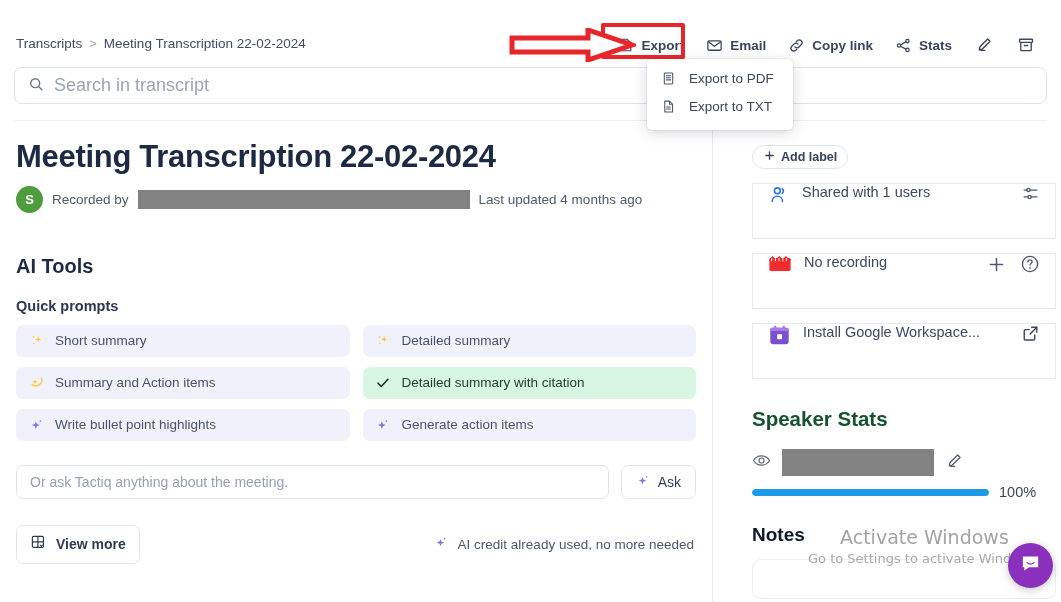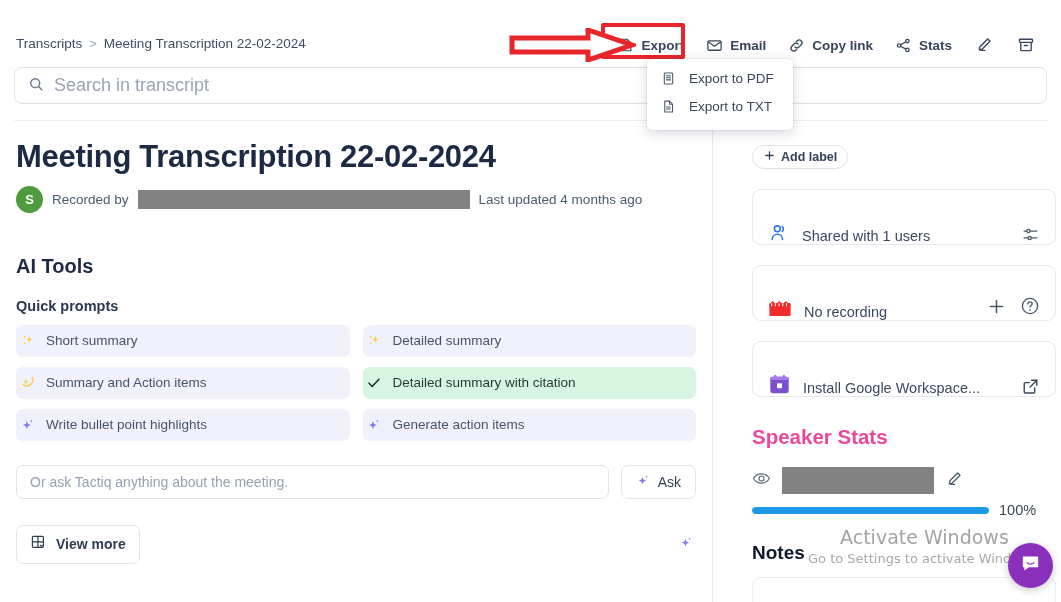--- a/index.html
+++ b/index.html
@@ -121,21 +121,21 @@
     font-size: 14.5px; font-weight: bold; color: #2b3850;
     margin-top: 20px; margin-bottom: 11px;
   }
 
   .prompt-grid {
     display: grid; grid-template-columns: 1fr 1fr;
     gap: 10px 13px;
   }
   .prompt {
     display: flex; align-items: center; gap: 10px;
-    height: 32px; padding: 0 3px;
+    height: 32px; padding: 0 12px;
     border-radius: 7px; background: #f1f1fb;
     font-size: 13.5px; color: #48536a; cursor: pointer;
     white-space: nowrap; overflow: hidden;
   }
   .prompt.selected { background: #d6f6e1; color: #2a3b33; }
   .prompt .pico { width: 17px; flex: none; display: flex; align-items: center; justify-content: center; }
 
   .ask-row { display: flex; align-items: center; gap: 12px; margin-top: 24px; }
   .ask-input {
     flex: 1; height: 34px; border: 1px solid #dfe3ea; border-radius: 7px;
@@ -173,34 +173,34 @@
     padding: 24px 20px 0 24px; background: #fff;
     overflow: hidden;
   }
   .addlabel {
     display: inline-flex; align-items: center; gap: 5px;
     height: 24px; padding: 0 10px;
     border: 1px solid #dfe3ea; border-radius: 13px; background: #fff;
     font-size: 12.5px; font-weight: bold; color: #36425a; cursor: pointer;
   }
   .card {
-    margin-top: 20px; height: 56px;
-    border: 1px solid #e6e9ef; border-radius: 9px; background: #fff;
-    display: flex; align-items: flex-end; gap: 12px;
+    margin-top: 14px; height: 56px;
+    border: 1px solid #e6e9ef; border-radius: 0; background: #fff;
+    display: flex; align-items: flex-start; gap: 12px;
     padding: 0 15px; cursor: pointer;
   }
   .card .ctext {
     flex: 1; font-size: 14.5px; color: #3c4861;
     white-space: nowrap; overflow: hidden; text-overflow: ellipsis;
   }
   .card .cicon { flex: none; display: flex; align-items: center; }
   .card .cact { flex: none; display: flex; align-items: center; gap: 14px; }
 
   .speaker-title {
-    font-size: 20.5px; font-weight: bold; color: #ec4899; margin-top: 28px;
+    font-size: 20.5px; font-weight: bold; color: #14532d; margin-top: 28px;
   }
   .speaker-row { display: flex; align-items: center; gap: 11px; margin-top: 18px; }
   .bar-row { display: flex; align-items: center; gap: 10px; margin-top: 8px; }
   .bar-track { width: 237px; height: 7px; border-radius: 4px; background: #e9ecf1; overflow: hidden; }
   .bar-fill { height: 100%; border-radius: 4px; background: #1c9ae8; }
   .bar-pct { font-size: 14.5px; color: #3b4759; }
 
   .notes-title { font-size: 19px; font-weight: bold; color: #10192b; margin-top: 24px; }
   .notes-box {
     margin-top: 13px; height: 40px; border: 1px solid #eceef3; border-radius: 9px;
@@ -442,20 +442,21 @@
         <span>View more</span>
       </button>
 
       <div class="credit-note">
         <span>
           <svg width="15" height="15" viewBox="0 0 20 20" fill="#7b7ce8">
             <path d="M8.6 5.2l1.4 3.5 3.5 1.4-3.5 1.4-1.4 3.5-1.4-3.5L3.7 10.1l3.5-1.4z"></path>
             <path d="M14.1 3.3l.5 1.25 1.25.5-1.25.5-.5 1.25-.5-1.25-1.25-.5 1.25-.5z"></path>
           </svg>
         </span>
+        <span>AI credit already used, no more needed</span>
       </div>
     </div>
   </div>
 
   <div class="vdivider"></div>
 
   <div class="sidebar">
 
     <button class="addlabel">
       <span>

